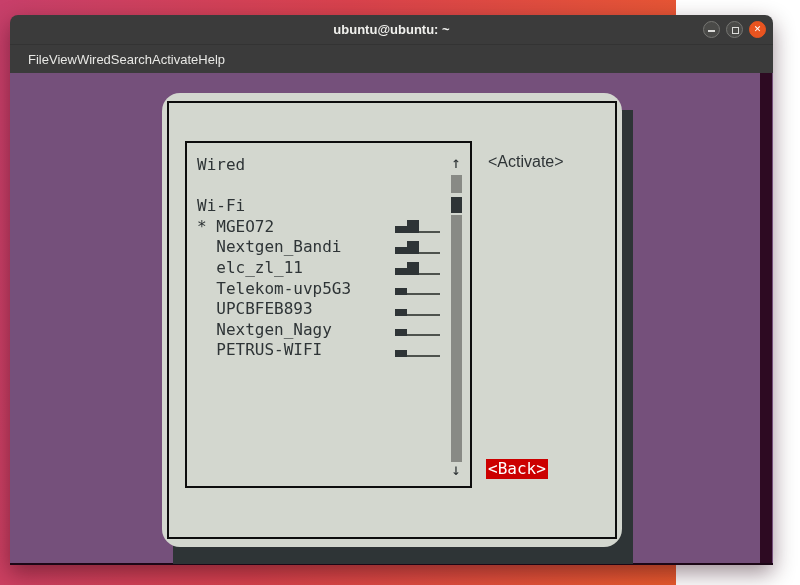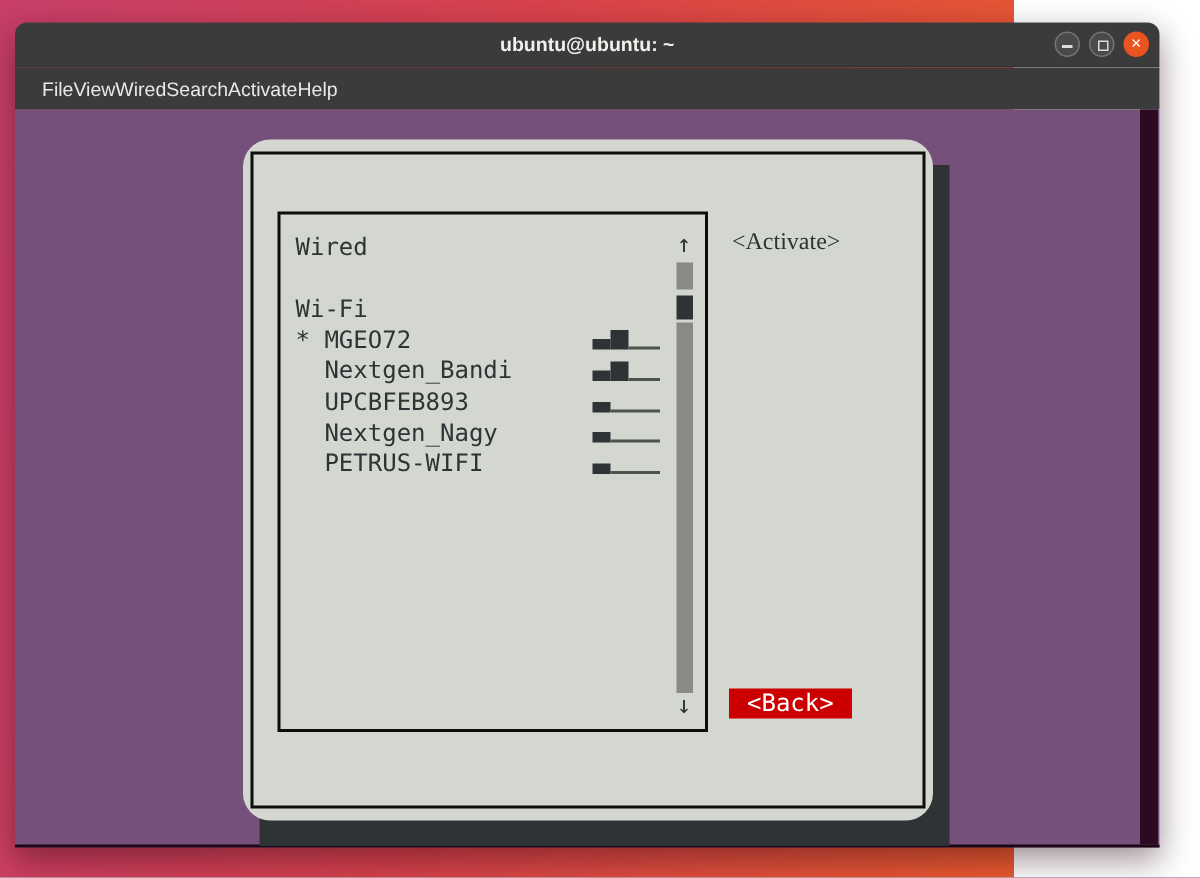--- a/index.html
+++ b/index.html
@@ -52,23 +52,23 @@
 
   .sb-up,.sb-down{position:absolute;left:262px;width:14px;height:20px;text-align:center;
     font-family:"DejaVu Sans Mono",monospace;font-size:16px;line-height:20px;color:var(--text,#2e3436);}
   .sb-up{top:10px;}
   .sb-down{top:317px;}
   .sb-seg{position:absolute;left:264px;width:11px;background:var(--track,#888a85);}
   .sb-seg1{top:32px;height:18px;}
   .sb-seg2{top:72px;height:247px;}
   .sb-thumb{position:absolute;left:264px;top:54px;width:11px;height:16px;background:var(--thumb,#2e3436);}
 
-  .activate{position:absolute;left:326px;top:60px;font-family:Liberation Serif, serif;
+  .activate{position:absolute;left:326px;top:60px;font-family:Liberation Sans, sans-serif;
     font-size:16px;color:var(--text,#2e3436);cursor:default;}
-  .back{position:absolute;left:324px;top:366px;height:20px;padding:0 12px;
+  .back{position:absolute;left:324px;top:366px;height:20px;padding:0 2px;
     background:var(--back,#c00);color:var(--backtext,#fff);
     font-family:"DejaVu Sans Mono",monospace;font-size:16px;line-height:20px;cursor:default;}
 </style>
 </head>
 <body>
 
 <div class="desktop">
   <div class="window">
 
     <div class="titlebar">
@@ -115,20 +115,35 @@
               </div>
               <div class="row item">
                 <span class="txt">  Nextgen_Bandi</span>
                 <span class="sig">
                   <i class="b1"></i>
                   <i class="b2"></i>
                   <i class="ln"></i>
                 </span>
               </div>
               <div class="row item">
+                <span class="txt">  elc_zl_11</span>
+                <span class="sig">
+                  <i class="b1"></i>
+                  <i class="b2"></i>
+                  <i class="ln"></i>
+                </span>
+              </div>
+              <div class="row item">
+                <span class="txt">  Telekom-uvp5G3</span>
+                <span class="sig">
+                  <i class="b1"></i>
+                  <i class="ln"></i>
+                </span>
+              </div>
+              <div class="row item">
                 <span class="txt">  UPCBFEB893</span>
                 <span class="sig">
                   <i class="b1"></i>
                   <i class="ln"></i>
                 </span>
               </div>
               <div class="row item">
                 <span class="txt">  Nextgen_Nagy</span>
                 <span class="sig">
                   <i class="b1"></i>

